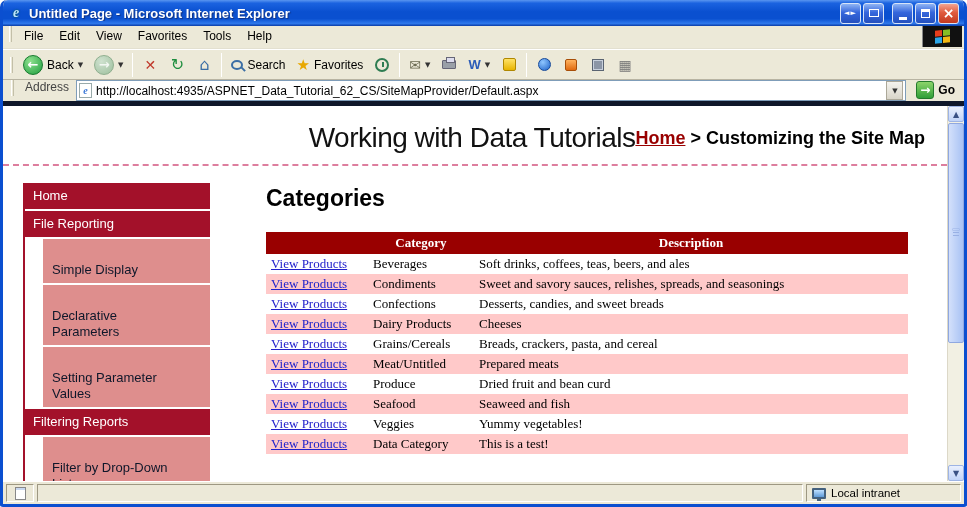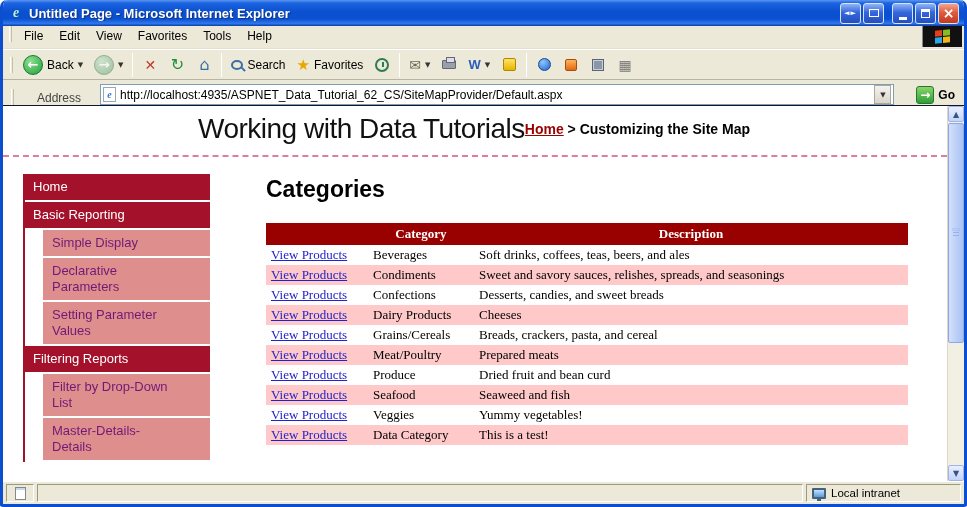--- a/index.html
+++ b/index.html
@@ -74,45 +74,45 @@
   .printer { width: 14px; height: 9px; background: #9AA0A8; border: 1px solid #667; border-radius: 1px; position: relative; }
   .printer::before { content:""; position:absolute; left:3px; top:-4px; width:7px; height:4px; background:#DDE; border:1px solid #667; }
   .ic-edit { color: #2B5CB8; font-weight: bold; font-size: 13px; }
   .ic-msgr { width: 13px; height: 13px; background: linear-gradient(#FFE266,#E8B400); border: 1px solid #B08800; border-radius: 2px; }
   .ic-msn { width: 13px; height: 13px; border-radius: 50%; background: radial-gradient(circle at 35% 30%, #8FC6FF, #1E62C8); border: 1px solid #14489A; }
   .ic-orange { width: 12px; height: 12px; background: linear-gradient(#FFB25E,#E06A10); border: 1px solid #A84E08; border-radius: 2px; }
   .ic-building { width: 12px; height: 12px; background: #8C96A6; border: 1px solid #5A6472; box-shadow: inset 0 0 0 1px #C8D0DC; }
   .ic-grid { color: #777; font-size: 14px; }
 
   
-  .addressbar { height: 26px; flex: 0 0 26px; background: #ECE9D8; border-bottom: 1px solid #0f172a; display: flex; align-items: flex-end; padding: 0 4px; gap: 17px; }
+  .addressbar { height: 26px; flex: 0 0 26px; background: #ECE9D8; border-bottom: 5px solid #0f172a; display: flex; align-items: flex-start; padding: 0 4px; gap: 5px; }
   .addr-label { font-size: 12px; color: #444; padding: 0 2px; }
   .addr-input-wrap { flex: 1; height: 21px; background: #fff; border: 1px solid #7F9DB9; display: flex; align-items: center; padding: 0 2px; gap: 4px; }
   .ie-page { width: 13px; height: 15px; border: 1px solid #9AA; background: #fff; color: #3B78D8; font: italic bold 10px/14px "Liberation Serif", serif; text-align: center; flex: 0 0 13px; }
   .addr-input { flex: 1; border: none; outline: none; font-family: "Liberation Sans", sans-serif; font-size: 12px; color: #000; background: transparent; }
   .addr-drop { width: 17px; height: 19px; background: linear-gradient(#F4F3EE,#D9D5C9); border: 1px solid #ACA899; display: flex; align-items: center; justify-content: center; font-family:"DejaVu Sans",sans-serif; font-size: 7px; color: #333; cursor: pointer; }
   .go-btn { display: flex; align-items: center; gap: 4px; padding: 1px 5px; font-size: 12px; font-weight: bold; cursor: pointer; border-radius: 3px; }
   .go-icon { width: 18px; height: 18px; border-radius: 3px; background: linear-gradient(180deg,#8CD46A,#2F9E38); border: 1px solid #237A2C; color: #fff; display: flex; align-items: center; justify-content: center; font-family:"DejaVu Sans",sans-serif; font-size: 12px; font-weight: bold; }
 
   
   .content-row { flex: 1; display: flex; min-height: 0; background: #fff; }
   .page { flex: 1; display: flex; flex-direction: column; overflow: hidden; background: #fff; }
-  .page-header { display: flex; align-items: center; justify-content: center; padding: 7px 22px 10px 20px; }
+  .page-header { display: flex; align-items: center; justify-content: flex-end; padding: 16px 22px 10px 20px; }
   .site-title { font-size: 28px; font-weight: normal; color: #111; letter-spacing: -0.5px; }
-  .breadcrumb { font-size: 14px; font-weight: bold; color: #000; white-space: nowrap; }
+  .breadcrumb { font-size: 18px; font-weight: bold; color: #000; white-space: nowrap; }
   .breadcrumb a { color: var(--maroon, #990000); text-decoration: underline; cursor: pointer; }
   .divider { border-bottom: 2px dashed var(--divider_pink, #DD7E9E); }
 
   .page-body { flex: 1; display: flex; padding-top: 17px; min-height: 0; }
 
   .sidebar { width: 187px; margin-left: 20px; flex: 0 0 187px; align-self: flex-start; position: relative; }
   .sidebar::before { content: ""; position: absolute; left: 0; top: 0; bottom: 0; width: 2px; background: var(--sidebar_dark, #A3112A); }
   .nav-item { font-size: 13px; line-height: 16px; margin-bottom: 2px; cursor: pointer; }
   .nav-item.dark { background: var(--sidebar_dark, #A3112A); color: #fff; padding: 5px 8px 5px 10px; }
-  .nav-item.light { background: var(--sidebar_light, #DE8E8D); color: #701a75; margin-left: 20px; padding: 5px 40px 5px 9px; }
+  .nav-item.light { background: var(--sidebar_light, #DE8E8D); color: #0f172a; margin-left: 20px; padding: 23px 40px 5px 9px; }
 
   .main { flex: 1; padding-left: 56px; padding-right: 10px; }
   .main h2 { font-size: 23px; font-weight: bold; color: #000000; margin: 2px 0 20px; }
   table.cats { border-collapse: collapse; width: 642px; font-size: 13px; font-family: Liberation Serif, serif; }
   table.cats th { background: var(--maroon, #990000); color: #fff; font-weight: bold; text-align: center; padding: 3px 6px; font-size: 13px; }
   table.cats td { padding: 2px 5px; color: #000; white-space: nowrap; }
   table.cats tbody tr:nth-child(even) { background: var(--row_pink, #FFC9C9); }
   table.cats a { color: var(--link_blue, #2222CC); text-decoration: underline; cursor: pointer; }
   col.c1 { width: 102px; } col.c2 { width: 106px; }
 
@@ -253,21 +253,21 @@
           <span>&gt;</span>
           <span>Customizing the Site Map</span>
         </span>
       </div>
 
       <div class="divider"></div>
 
       <div class="page-body">
         <div class="sidebar">
           <div class="nav-item dark">Home</div>
-          <div class="nav-item dark">Basic Reporting</div>
+          <div class="nav-item dark">File Reporting</div>
           <div class="nav-item light">Simple Display</div>
           <div class="nav-item light">Declarative Parameters</div>
           <div class="nav-item light">Setting Parameter Values</div>
           <div class="nav-item dark">Filtering Reports</div>
           <div class="nav-item light">Filter by Drop-Down List</div>
           <div class="nav-item light">Master-Details-Details</div>
         </div>
 
         <div class="main">
           <h2>Categories</h2>
@@ -305,21 +305,21 @@
                 <td>Dairy Products</td>
                 <td>Cheeses</td>
               </tr>
               <tr>
                 <td><a>View Products</a></td>
                 <td>Grains/Cereals</td>
                 <td>Breads, crackers, pasta, and cereal</td>
               </tr>
               <tr>
                 <td><a>View Products</a></td>
-                <td>Meat/Poultry</td>
+                <td>Meat/Untitled</td>
                 <td>Prepared meats</td>
               </tr>
               <tr>
                 <td><a>View Products</a></td>
                 <td>Produce</td>
                 <td>Dried fruit and bean curd</td>
               </tr>
               <tr>
                 <td><a>View Products</a></td>
                 <td>Seafood</td>

